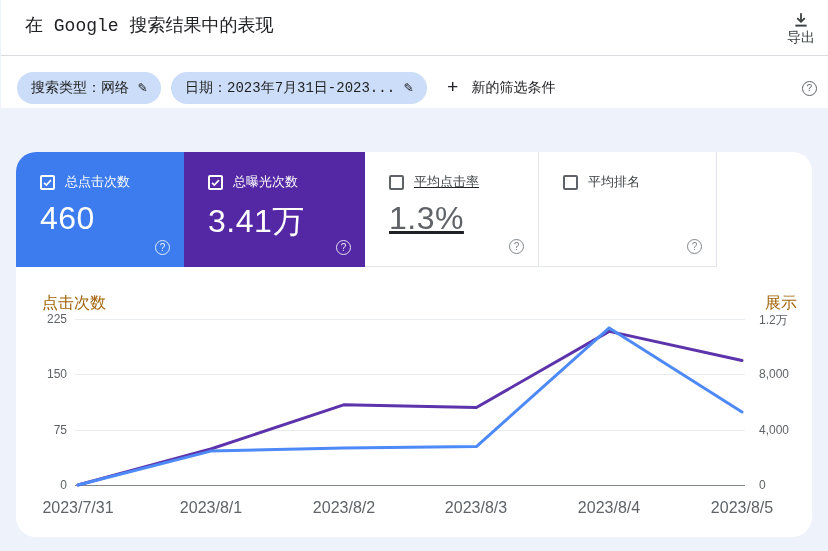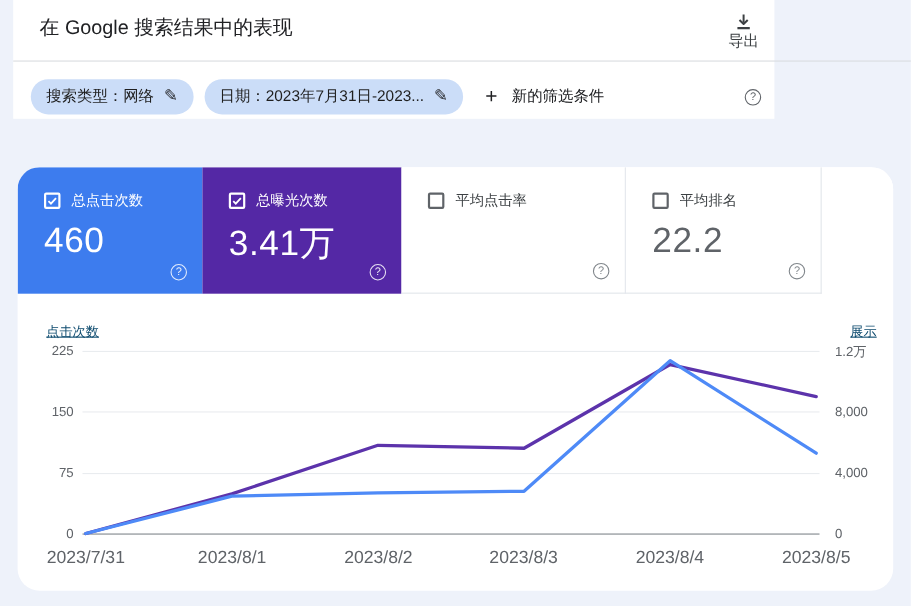--- a/index.html
+++ b/index.html
@@ -3,21 +3,21 @@
 <meta charset="utf-8">
 <style>
   html,body{margin:0;padding:0;}
   body{
     width:828px;height:551px;position:relative;overflow:hidden;
     background:#eef2fa;
     font-family:"Liberation Sans","DejaVu Sans",sans-serif;
     color:#202124;
   }
   
-  .header{position:absolute;top:0;left:12px;width:692px;height:108px;background:#fff;}
+  .header{position:absolute;top:0;left:1px;width:828px;height:108px;background:#fff;font-family:Liberation Mono, monospace;}
   .page-title{position:absolute;left:24px;top:13px;font-size:18px;color:#202124;}
   .export-btn{position:absolute;right:14px;top:11px;height:26px;display:flex;align-items:center;gap:0;
     font-size:14px;color:#3c4043;cursor:pointer;flex-direction:column;}
   .header-divider{position:absolute;top:55px;left:0;width:828px;height:0;border-top:1px solid #dadce0;}
   .filter-bar{position:absolute;top:72px;left:16px;right:12px;height:32px;display:flex;align-items:center;}
   .chip{height:32px;border-radius:16px;background:#cbddf8;display:inline-flex;align-items:center;
     padding:0 14px;gap:9px;font-size:14px;color:#1f1f1f;cursor:pointer;white-space:nowrap;}
   .chip + .chip{margin-left:10px;}
   .pencil{font-size:15px;color:#202124;transform:translateY(-1px);}
   .add-filter{display:flex;align-items:center;gap:13px;font-size:14px;color:#202124;margin-left:20px;cursor:pointer;}
@@ -25,38 +25,38 @@
   .last-updated{margin-left:auto;display:flex;align-items:center;gap:7px;font-size:14px;color:#5f6368;}
   .qcircle{width:15px;height:15px;border-radius:50%;border:1.3px solid #5f6368;display:flex;
     align-items:center;justify-content:center;font-size:10px;color:#5f6368;box-sizing:border-box;}
   
   .panel{position:absolute;left:16px;top:152px;width:796px;height:385px;background:#fff;
     border-radius:20px;overflow:hidden;}
   .cards-row{display:flex;height:115px;}
   .metric-card{position:relative;box-sizing:border-box;padding:21px 0 0 24px;cursor:pointer;flex:0 0 auto;}
   .metric-card.c0{width:168px;}
   .metric-card.c1{width:181px;}
-  .metric-card.c2{width:204px;}
+  .metric-card.c2{width:174px;text-decoration:underline;}
   .metric-card.c3{width:178px;}
   .card-filler{flex:1 1 auto;background:#fff;}
   .metric-card.light{background:#fff;border-right:1px solid #e2e5ea;border-bottom:1px solid #e2e5ea;}
   .card-head{display:flex;align-items:center;gap:10px;}
   .cb{width:15px;height:15px;border:2px solid #fff;border-radius:2px;box-sizing:border-box;
     display:flex;align-items:center;justify-content:center;flex:0 0 auto;}
   .metric-card.light .cb{border-color:#5f6368;}
   .card-label{font-size:13px;color:#fff;}
   .metric-card.light .card-label{color:#3c4043;}
   .card-value{margin-top:9px;font-size:32px;color:#fff;letter-spacing:.5px;}
   .metric-card.light .card-value{color:#5f6368;}
   .help{position:absolute;right:14px;bottom:12px;width:15px;height:15px;border-radius:50%;
     box-sizing:border-box;display:flex;align-items:center;justify-content:center;font-size:10px;
     border:1.2px solid rgba(255,255,255,.85);color:rgba(255,255,255,.9);cursor:pointer;}
   .metric-card.light .help{border-color:#80868b;color:#80868b;}
   
-  .axis-title{position:absolute;font-size:12px;color:#0c4a6e;text-decoration:underline;}
+  .axis-title{position:absolute;font-size:16px;color:#a16207;}
   .tick{position:absolute;font-size:12px;color:#5f6368;}
   .tick.left{left:0;width:51px;text-align:right;}
   .tick.right{left:743px;width:60px;text-align:left;}
   .gridline{position:absolute;left:59px;width:670px;height:1px;background:#e9ecef;}
   .zeroline{position:absolute;left:59px;width:670px;height:1px;background:#80868b;}
   .xlabel{position:absolute;top:347px;width:90px;text-align:center;font-size:16px;color:#5f6368;}
   #chart-svg{position:absolute;left:0;top:0;pointer-events:none;}
 </style>
 </head>
 <body>
@@ -124,29 +124,29 @@
       </div>
       <div class="card-value">3.41万</div>
       <span class="help">?</span>
     </div>
 
     <div class="metric-card light c2">
       <div class="card-head">
         <span class="cb"></span>
         <span class="card-label">平均点击率</span>
       </div>
+      <div class="card-value">1.3%</div>
       <span class="help">?</span>
     </div>
 
     <div class="metric-card light c3">
       <div class="card-head">
         <span class="cb"></span>
         <span class="card-label">平均排名</span>
       </div>
-      <div class="card-value">22.2</div>
       <span class="help">?</span>
     </div>
 
     <div class="card-filler"></div>
   </div>
 
   <div class="axis-title" style="left:26px;top:141px;">点击次数</div>
   <div class="axis-title" style="right:15px;top:141px;">展示</div>
 
   <div class="gridline" style="top:167px;"></div>

